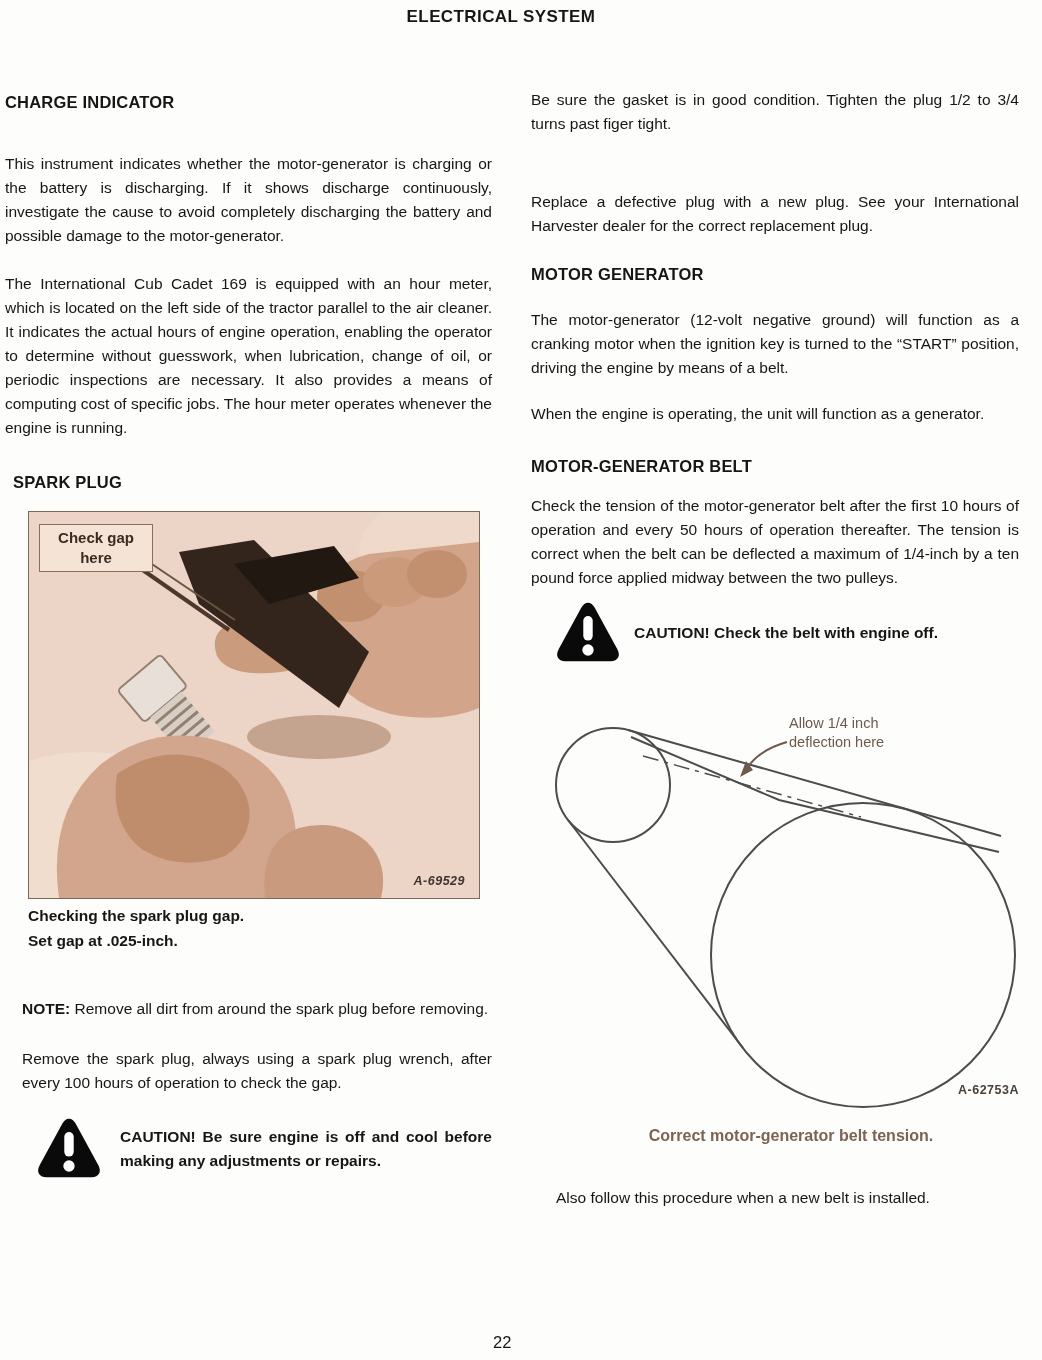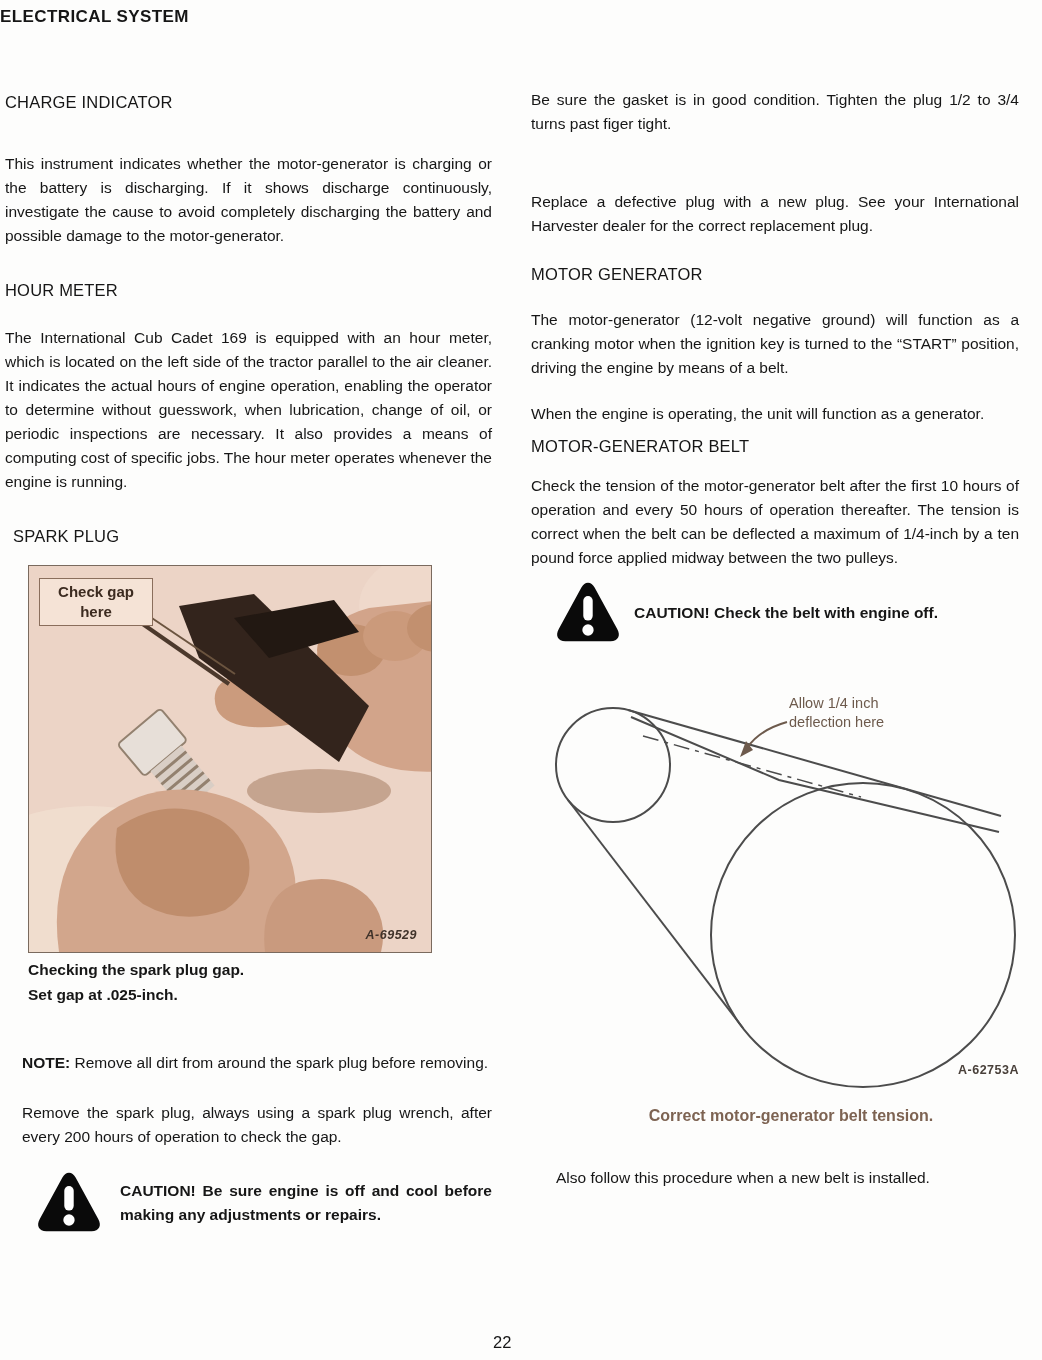--- a/index.html
+++ b/index.html
@@ -7,33 +7,33 @@
   body { width: 1042px; height: 1360px; margin: 0; }
   .page {
     position: relative; width: 1042px; height: 1360px;
     background: #fdfdfc; color: #161616;
     font-family: "Liberation Sans", sans-serif;
     font-size: 15.5px; line-height: 24px;
     overflow: hidden;
   }
   .page-header {
     position: absolute; top: 5px; left: 0; width: 1002px;
-    font-weight: bold; font-size: 17px; letter-spacing: .4px;
+    text-align: center; font-weight: bold; font-size: 17px; letter-spacing: .4px;
   }
   .col { position: absolute; }
   .col-left  { left: 5px;   top: 90px; width: 487px; }
   .col-right { left: 531px; top: 88px; width: 488px; }
-  h2 { font-size: 16.5px; font-weight: normal; letter-spacing: .2px; line-height: 24px; }
+  h2 { font-size: 16.5px; font-weight: bold; letter-spacing: .2px; line-height: 24px; }
   p { text-align: justify; }
   .b { font-weight: bold; }
 
   
   .figure { margin-left: 23px; width: 452px; }
   .photo {
-    position: relative; width: 404px; height: 388px;
+    position: relative; width: 452px; height: 388px;
     border: 1px solid #7a6a5e; background: #ecd4c6; overflow: hidden;
   }
   .photo-label {
     position: absolute; left: 10px; top: 12px; width: 114px;
     background: #f5e3d6; border: 1px solid #8a6e5c;
     color: #3c2b20; font-weight: bold; font-size: 15px; line-height: 20px;
     text-align: center; padding: 3px 6px;
   }
   .photo-ref {
     position: absolute; right: 14px; bottom: 5px;
@@ -76,21 +76,20 @@
 
 <div class="page">
 
   <header class="page-header">ELECTRICAL SYSTEM</header>
 
   <section class="col col-left">
 
     <h2>CHARGE INDICATOR</h2>
     <p style="margin-top:38px">This instrument indicates whether the motor-generator is charging or the battery is discharging. If it shows discharge continuously, investigate the cause to avoid completely discharging the battery and possible damage to the motor-generator.</p>
 
-    <h2 style="margin-top:30px">HOUR METER</h2>
     <p style="margin-top:24px">The International Cub Cadet 169 is equipped with an hour meter, which is located on the left side of the tractor parallel to the air cleaner. It indicates the actual hours of engine operation, enabling the operator to determine without guesswork, when lubrication, change of oil, or periodic inspections are necessary. It also provides a means of computing cost of specific jobs. The hour meter operates whenever the engine is running.</p>
 
     <h2 style="margin-top:30px; margin-left:8px">SPARK PLUG</h2>
 
     <figure class="figure" style="margin-top:17px">
       <div class="photo">
         <svg width="450" height="386" viewBox="0 0 450 386" aria-hidden="true">
           <rect width="450" height="386" fill="#ecd4c6"></rect>
           <ellipse cx="60" cy="330" rx="140" ry="90" fill="#f4e2d4" opacity="0.6"></ellipse>
           <ellipse cx="420" cy="40" rx="90" ry="60" fill="#f1ddcf" opacity="0.5"></ellipse>
@@ -129,21 +128,21 @@
         <div class="photo-ref">A-69529</div>
       </div>
       <figcaption class="figcap">
         <div>Checking the spark plug gap.</div>
         <div>Set gap at .025-inch.</div>
       </figcaption>
     </figure>
 
     <p class="note" style="margin-top:44px"><span class="b">NOTE:</span> <span>Remove all dirt from around the spark plug before removing.</span></p>
 
-    <p style="margin-top:26px; margin-left:17px; width:470px">Remove the spark plug, always using a spark plug wrench, after every 200 hours of operation to check the gap.</p>
+    <p style="margin-top:26px; margin-left:17px; width:470px">Remove the spark plug, always using a spark plug wrench, after every 100 hours of operation to check the gap.</p>
 
     <div class="caution" style="margin-top:20px; margin-left:31px">
       <span class="caution-icon icon-left">
         <svg viewBox="0 0 70 70" aria-hidden="true">
           <path d="M35 3 C38 3 40 5 42 8 L66 52 C70 59 67 65 59 65 L11 65 C3 65 0 59 4 52 L28 8 C30 5 32 3 35 3 Z" fill="#0a0a0a"></path>
           <rect x="30" y="17" width="10" height="26" rx="5" fill="#ffffff"></rect>
           <circle cx="35" cy="53" r="6" fill="#ffffff"></circle>
         </svg>
       </span>
       <p class="caution-text" style="width:392px"><span>CAUTION!</span> <span>Be sure engine is off and cool before making any adjustments or repairs.</span></p>
@@ -154,21 +153,21 @@
   <section class="col col-right">
 
     <p>Be sure the gasket is in good condition. Tighten the plug 1/2 to 3/4 turns past figer tight.</p>
 
     <p style="margin-top:54px">Replace a defective plug with a new plug. See your International Harvester dealer for the correct replacement plug.</p>
 
     <h2 style="margin-top:24px">MOTOR GENERATOR</h2>
     <p style="margin-top:22px">The motor-generator (12-volt negative ground) will function as a cranking motor when the ignition key is turned to the “START” position, driving the engine by means of a belt.</p>
     <p style="margin-top:22px">When the engine is operating, the unit will function as a generator.</p>
 
-    <h2 style="margin-top:8px">MOTOR-GENERATOR BELT</h2>
+    <h2 style="margin-top:28px">MOTOR-GENERATOR BELT</h2>
     <p style="margin-top:16px">Check the tension of the motor-generator belt after the first 10 hours of operation and every 50 hours of operation thereafter. The tension is correct when the belt can be deflected a maximum of 1/4-inch by a ten pound force applied midway between the two pulleys.</p>
 
     <div class="caution" style="margin-top:10px; margin-left:21px">
       <span class="caution-icon icon-right">
         <svg viewBox="0 0 70 70" aria-hidden="true">
           <path d="M35 3 C38 3 40 5 42 8 L66 52 C70 59 67 65 59 65 L11 65 C3 65 0 59 4 52 L28 8 C30 5 32 3 35 3 Z" fill="#0a0a0a"></path>
           <rect x="30" y="17" width="10" height="26" rx="5" fill="#ffffff"></rect>
           <circle cx="35" cy="53" r="6" fill="#ffffff"></circle>
         </svg>
       </span>

